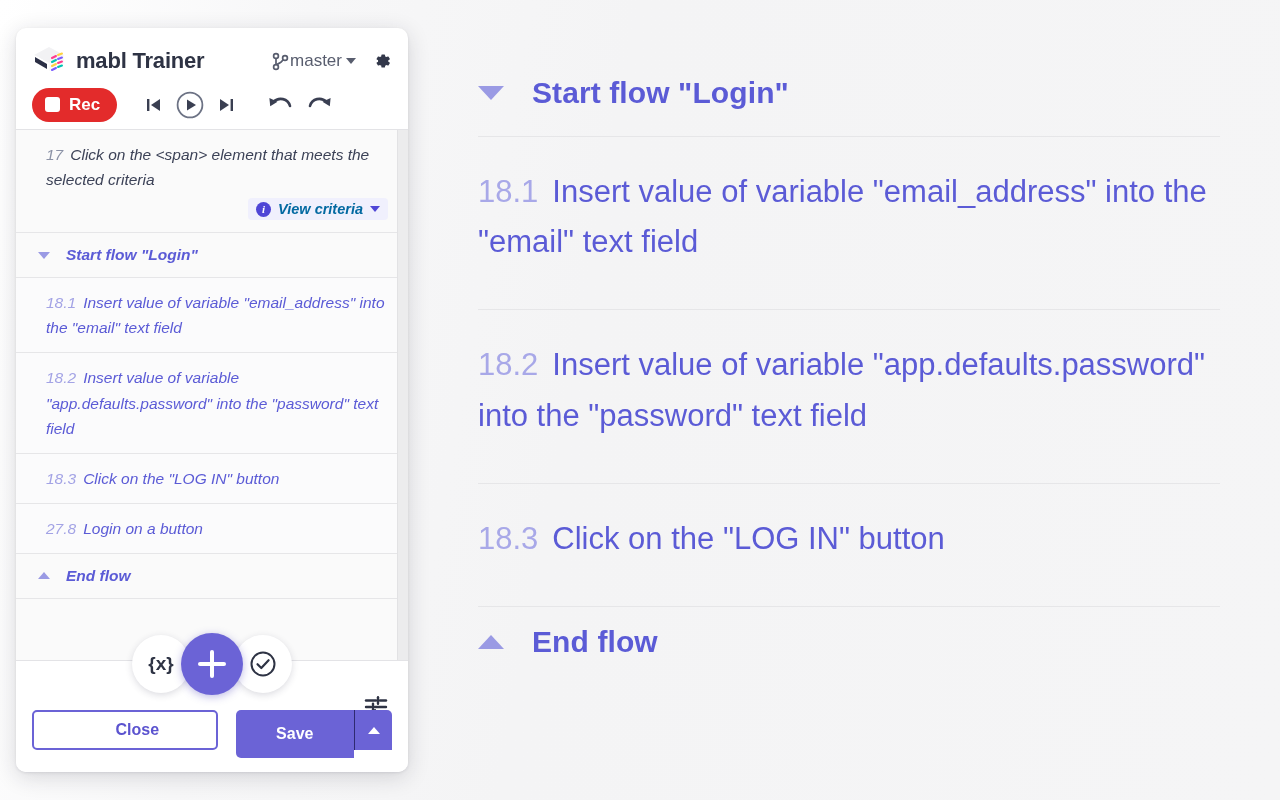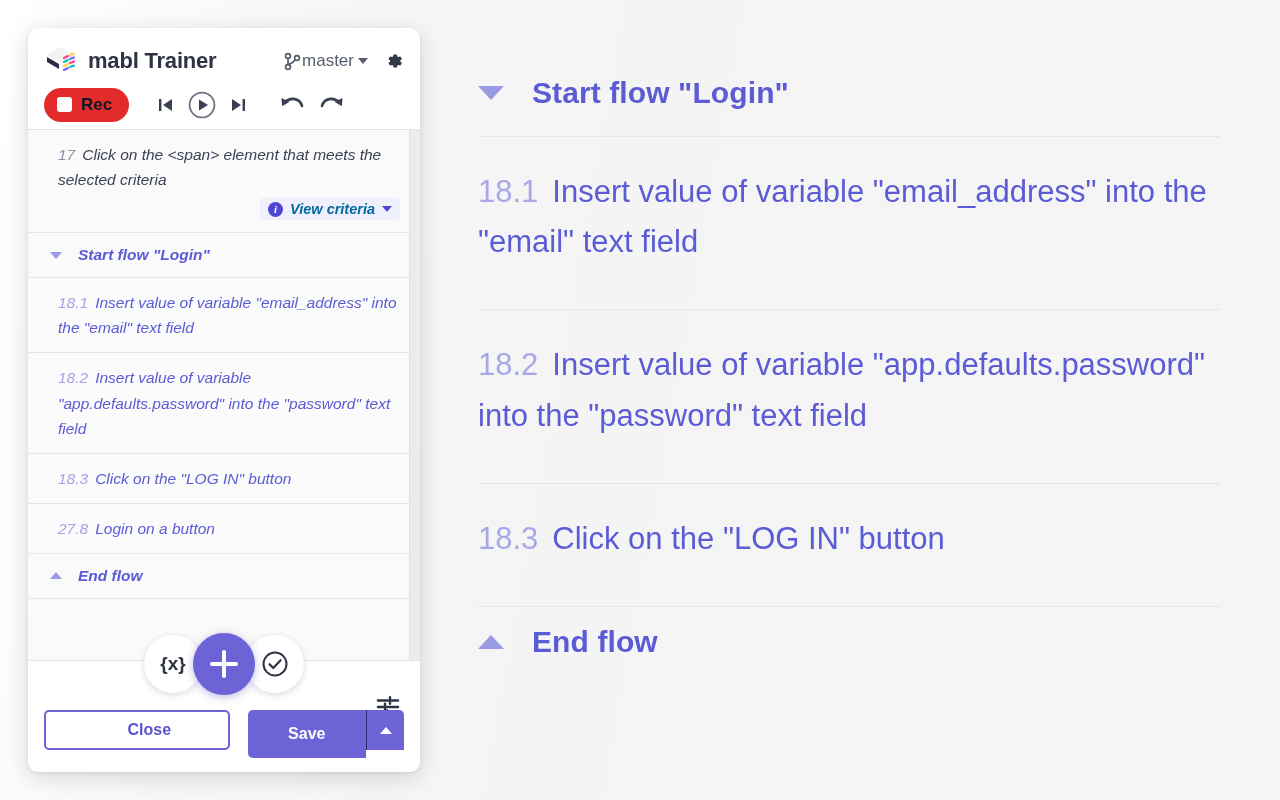--- a/index.html
+++ b/index.html
@@ -73,21 +73,21 @@
     padding-bottom: 22px;
   }
   .mag-step .num {
     color: #a8a8e8;
     margin-right: 14px;
   }
 
   
   .trainer {
     position: absolute;
-    left: 28px;
+    left: 16px;
     top: 28px;
     width: 392px;
     height: 744px;
     background: #ffffff;
     border-radius: 10px;
     box-shadow: 0 5px 22px rgba(30,30,50,.16), 0 1px 3px rgba(30,30,50,.10);
     display: flex;
     flex-direction: column;
     overflow: hidden;
   }
@@ -154,21 +154,21 @@
     height: 34px;
     padding: 0 17px 0 13px;
     cursor: pointer;
   }
   .rec-square {
     width: 15px; height: 15px;
     background: #fff;
     border-radius: 3px;
   }
   .rec-label {
-    color: #0f172a;
+    color: #ffffff;
     font-size: 17px;
     font-weight: bold;
   }
 
   .tb-icon {
     width: 30px; height: 30px;
     display: flex; align-items: center; justify-content: center;
     cursor: pointer;
     flex: none;
   }

